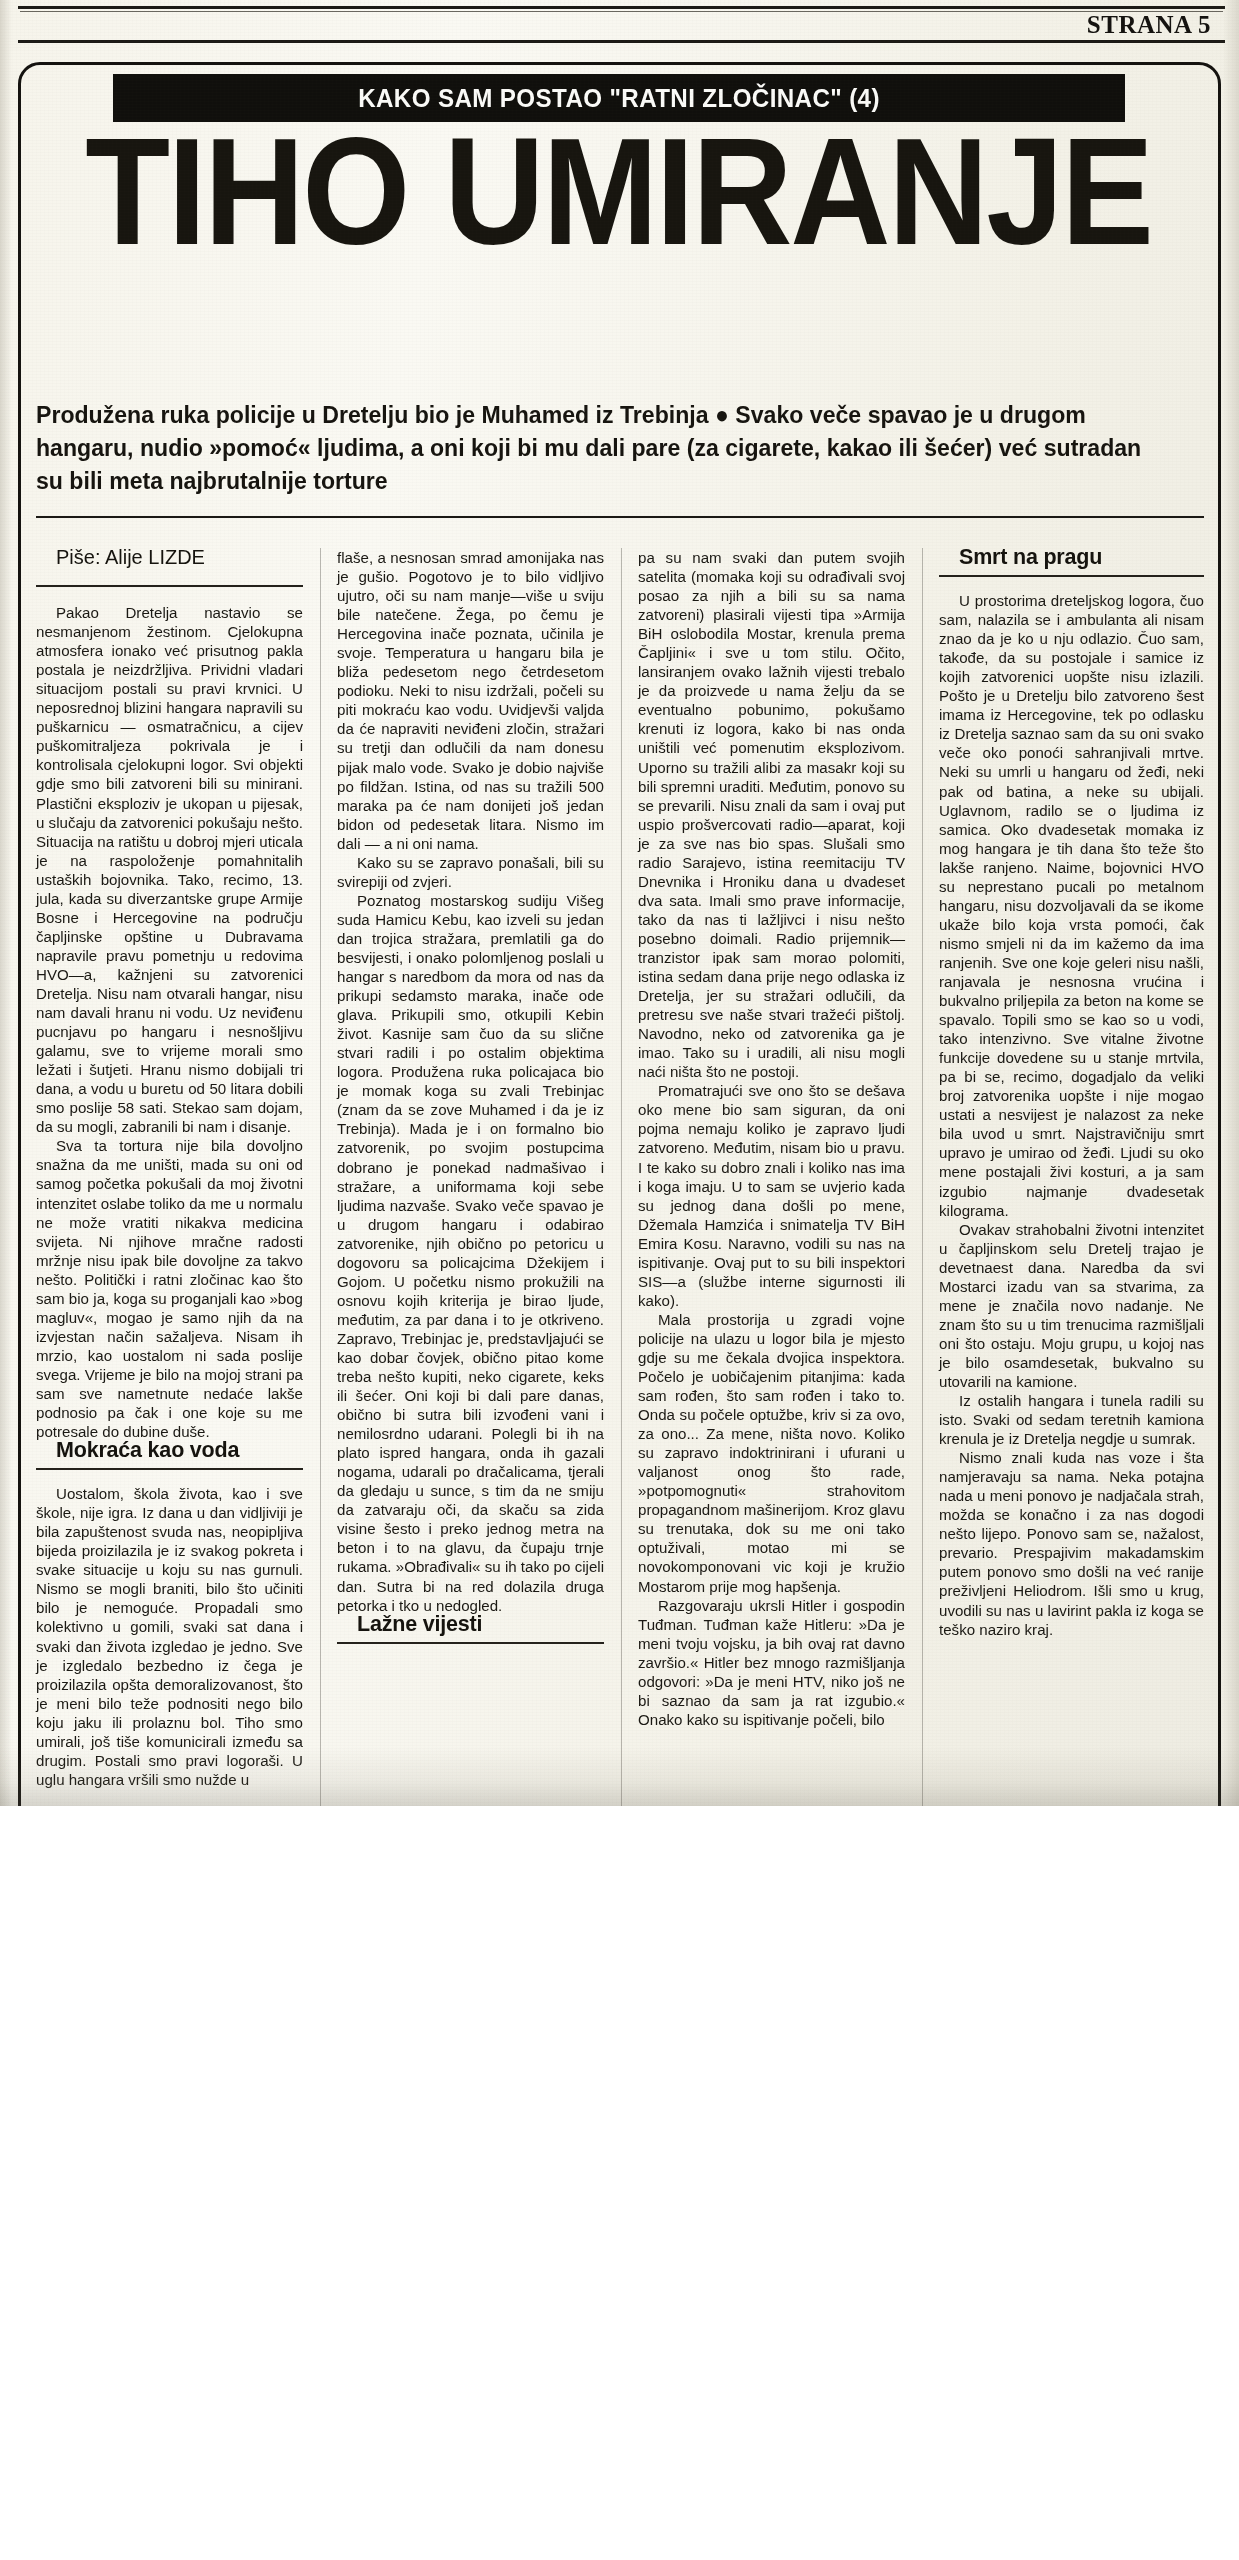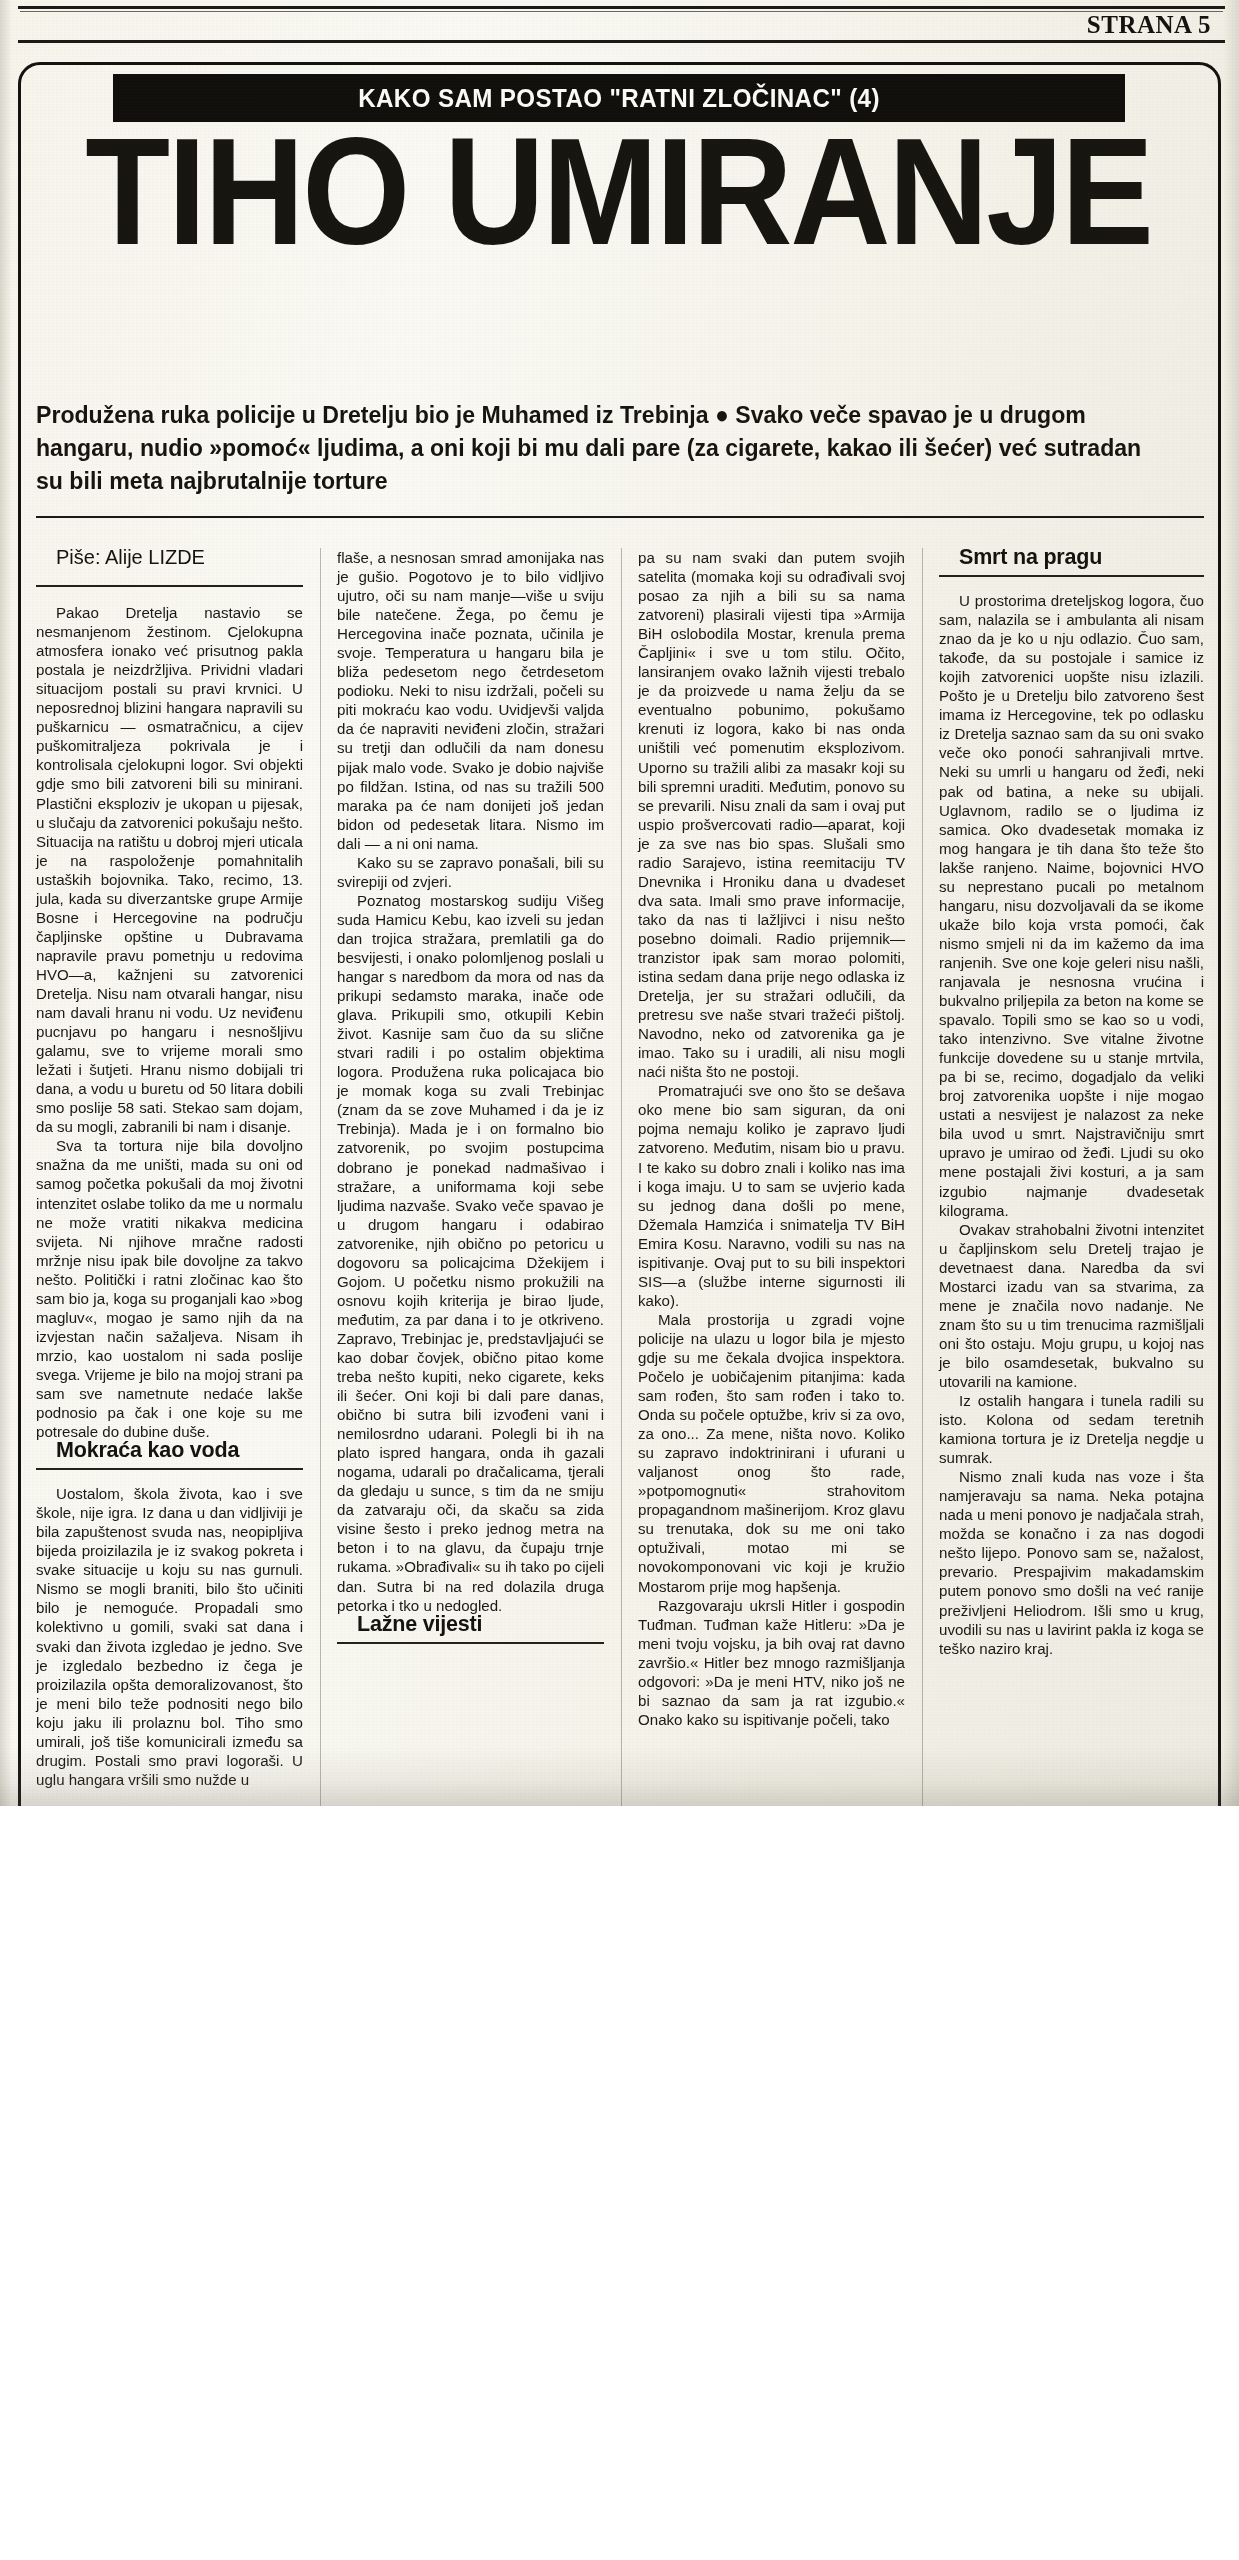--- a/index.html
+++ b/index.html
@@ -321,29 +321,29 @@
       <p>Kako su se zapravo ponašali, bili su svirepiji od zvjeri.</p>
       <p>Poznatog mostarskog sudiju Višeg suda Hamicu Kebu, kao izveli su jedan dan trojica stražara, premlatili ga do besvijesti, i onako polomljenog poslali u hangar s naredbom da mora od nas da prikupi sedamsto maraka, inače ode glava. Prikupili smo, otkupili Kebin život. Kasnije sam čuo da su slične stvari radili i po ostalim objektima logora. Produžena ruka policajaca bio je momak koga su zvali Trebinjac (znam da se zove Muhamed i da je iz Trebinja). Mada je i on formalno bio zatvorenik, po svojim postupcima dobrano je ponekad nadmašivao i stražare, a uniformama koji sebe ljudima nazvaše. Svako veče spavao je u drugom hangaru i odabirao zatvorenike, njih obično po petoricu u dogovoru sa policajcima Džekijem i Gojom. U početku nismo prokužili na osnovu kojih kriterija je birao ljude, međutim, za par dana i to je otkriveno. Zapravo, Trebinjac je, predstavljajući se kao dobar čovjek, obično pitao kome treba nešto kupiti, neko cigarete, keks ili šećer. Oni koji bi dali pare danas, obično bi sutra bili izvođeni vani i nemilosrdno udarani. Polegli bi ih na plato ispred hangara, onda ih gazali nogama, udarali po dračalicama, tjerali da gledaju u sunce, s tim da ne smiju da zatvaraju oči, da skaču sa zida visine šesto i preko jednog metra na beton i to na glavu, da čupaju trnje rukama. »Obrađivali« su ih tako po cijeli dan. Sutra bi na red dolazila druga petorka i tko u nedogled.</p>
       <p class="subhead">Lažne vijesti</p>
       <div class="subhead-rule"></div>
     </div>
 
     <div class="col c3">
       <p class="noindent">pa su nam svaki dan putem svojih satelita (momaka koji su odrađivali svoj posao za njih a bili su sa nama zatvoreni) plasirali vijesti tipa »Armija BiH oslobodila Mostar, krenula prema Čapljini« i sve u tom stilu. Očito, lansiranjem ovako lažnih vijesti trebalo je da proizvede u nama želju da se eventualno pobunimo, pokušamo krenuti iz logora, kako bi nas onda uništili već pomenutim eksplozivom. Uporno su tražili alibi za masakr koji su bili spremni uraditi. Međutim, ponovo su se prevarili. Nisu znali da sam i ovaj put uspio prošvercovati radio—aparat, koji je za sve nas bio spas. Slušali smo radio Sarajevo, istina reemitaciju TV Dnevnika i Hroniku dana u dvadeset dva sata. Imali smo prave informacije, tako da nas ti lažljivci i nisu nešto posebno doimali. Radio prijemnik—tranzistor ipak sam morao polomiti, istina sedam dana prije nego odlaska iz Dretelja, jer su stražari odlučili, da pretresu sve naše stvari tražeći pištolj. Navodno, neko od zatvorenika ga je imao. Tako su i uradili, ali nisu mogli naći ništa što ne postoji.</p>
       <p>Promatrajući sve ono što se dešava oko mene bio sam siguran, da oni pojma nemaju koliko je zapravo ljudi zatvoreno. Međutim, nisam bio u pravu. I te kako su dobro znali i koliko nas ima i koga imaju. U to sam se uvjerio kada su jednog dana došli po mene, Džemala Hamzića i snimatelja TV BiH Emira Kosu. Naravno, vodili su nas na ispitivanje. Ovaj put to su bili inspektori SIS—a (službe interne sigurnosti ili kako).</p>
       <p>Mala prostorija u zgradi vojne policije na ulazu u logor bila je mjesto gdje su me čekala dvojica inspektora. Počelo je uobičajenim pitanjima: kada sam rođen, što sam rođen i tako to. Onda su počele optužbe, kriv si za ovo, za ono... Za mene, ništa novo. Koliko su zapravo indoktrinirani i ufurani u valjanost onog što rade, »potpomognuti« strahovitom propagandnom mašinerijom. Kroz glavu su trenutaka, dok su me oni tako optuživali, motao mi se novokomponovani vic koji je kružio Mostarom prije mog hapšenja.</p>
-      <p>Razgovaraju ukrsli Hitler i gospodin Tuđman. Tuđman kaže Hitleru: »Da je meni tvoju vojsku, ja bih ovaj rat davno završio.« Hitler bez mnogo razmišljanja odgovori: »Da je meni HTV, niko još ne bi saznao da sam ja rat izgubio.« Onako kako su ispitivanje počeli, tako</p>
+      <p>Razgovaraju ukrsli Hitler i gospodin Tuđman. Tuđman kaže Hitleru: »Da je meni tvoju vojsku, ja bih ovaj rat davno završio.« Hitler bez mnogo razmišljanja odgovori: »Da je meni HTV, niko još ne bi saznao da sam ja rat izgubio.« Onako kako su ispitivanje počeli, bilo</p>
     </div>
 
     <div class="col c4">
       <p class="subhead">Smrt na pragu</p>
       <div class="subhead-rule"></div>
       <p>U prostorima dreteljskog logora, čuo sam, nalazila se i ambulanta ali nisam znao da je ko u nju odlazio. Čuo sam, takođe, da su postojale i samice iz kojih zatvorenici uopšte nisu izlazili. Pošto je u Dretelju bilo zatvoreno šest imama iz Hercegovine, tek po odlasku iz Dretelja saznao sam da su oni svako veče oko ponoći sahranjivali mrtve. Neki su umrli u hangaru od žeđi, neki pak od batina, a neke su ubijali. Uglavnom, radilo se o ljudima iz samica. Oko dvadesetak momaka iz mog hangara je tih dana što teže što lakše ranjeno. Naime, bojovnici HVO su neprestano pucali po metalnom hangaru, nisu dozvoljavali da se ikome ukaže bilo koja vrsta pomoći, čak nismo smjeli ni da im kažemo da ima ranjenih. Sve one koje geleri nisu našli, ranjavala je nesnosna vrućina i bukvalno priljepila za beton na kome se spavalo. Topili smo se kao so u vodi, tako intenzivno. Sve vitalne životne funkcije dovedene su u stanje mrtvila, pa bi se, recimo, dogadjalo da veliki broj zatvorenika uopšte i nije mogao ustati a nesvijest je nalazost za neke bila uvod u smrt. Najstravičniju smrt upravo je umirao od žeđi. Ljudi su oko mene postajali živi kosturi, a ja sam izgubio najmanje dvadesetak kilograma.</p>
       <p>Ovakav strahobalni životni intenzitet u čapljinskom selu Dretelj trajao je devetnaest dana. Naredba da svi Mostarci izadu van sa stvarima, za mene je značila novo nadanje. Ne znam što su u tim trenucima razmišljali oni što ostaju. Moju grupu, u kojoj nas je bilo osamdesetak, bukvalno su utovarili na kamione.</p>
-      <p>Iz ostalih hangara i tunela radili su isto. Kolona od sedam teretnih kamiona tortura je iz Dretelja negdje u sumrak.</p>
+      <p>Iz ostalih hangara i tunela radili su isto. Svaki od sedam teretnih kamiona krenula je iz Dretelja negdje u sumrak.</p>
       <p>Nismo znali kuda nas voze i šta namjeravaju sa nama. Neka potajna nada u meni ponovo je nadjačala strah, možda se konačno i za nas dogodi nešto lijepo. Ponovo sam se, nažalost, prevario. Prespajivim makadamskim putem ponovo smo došli na već ranije preživljeni Heliodrom. Išli smo u krug, uvodili su nas u lavirint pakla iz koga se teško naziro kraj.</p>
     </div>
 
   </div>
 
   <div class="footer-rule"></div>
   <div class="footer-teaser">
     <span>U narednom broju:</span>
     <span class="strong">NISU SE VRATILI</span>
   </div>

